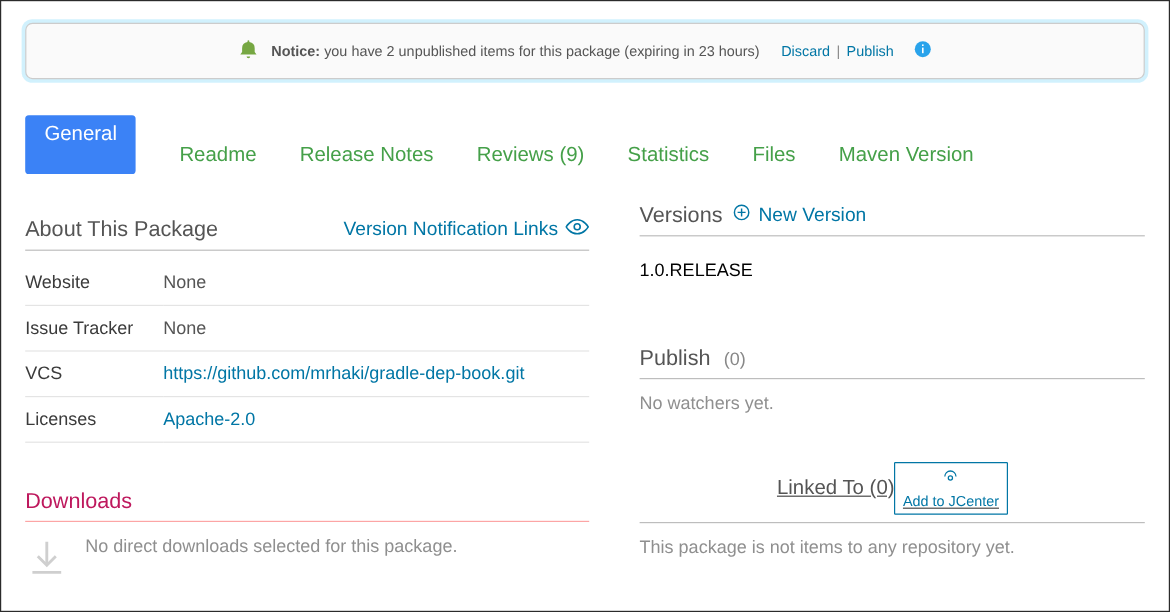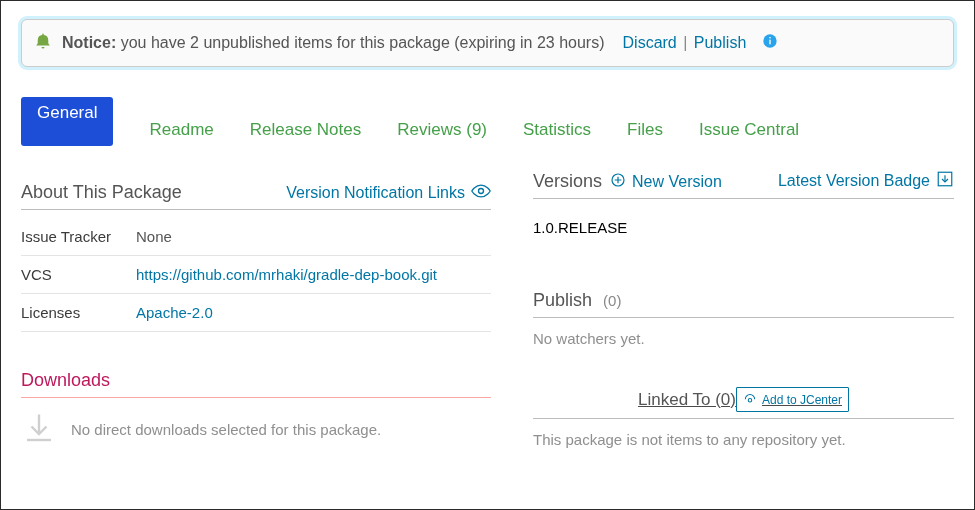--- a/index.html
+++ b/index.html
@@ -18,40 +18,41 @@
     background: #fafafa;
     border: 1px solid #ccc;
     border-radius: 6px;
     box-shadow: 0 0 0 3px rgba(0,176,245,0.18);
     margin: 18px 20px 0 20px;
     padding: 12px 12px;
     display: flex;
     align-items: center;
     gap: 10px;
     color: #555;
-    font-size: 16px;
+    font-size: 12px;
+    justify-content: center;
   }
   .notice-bell { color: #76a742; }
   .notice a { color: #0176a5; text-decoration: none; }
   .notice .sep { color: #888; margin: 0 2px; }
   .info-icon {
     color: #29a3eb;
     margin-left: 6px;
   }
 
   .tabs {
     display: flex;
     gap: 36px;
     margin: 36px 20px 24px 20px;
     font-size: 17px;
     color: #45a049;
   }
   .tab { cursor: pointer; color: #45a049; margin-top: 17px; }
   .tab.active {
-    background: #1d4ed8;
+    background: #3b82f6;
     color: #fff;
     border-radius: 3px;
     padding: 6px 16px;
     margin: -6px 0;
   }
 
   .cols {
     display: flex;
     padding: 0 20px;
     gap: 42px;
@@ -89,39 +90,40 @@
   #about-divider { margin-top: 12px; }
 
   .downloads-title {
     font-size: 18px;
     color: #be185d;
     border-bottom: 1px solid #fca5a5;
     padding: 6px 0;
     margin-top: 32px;
     margin-bottom: 12px;
   }
-  .downloads-row { display: flex; align-items: center; gap: 14px; color: #8f8f8f; font-size: 15px; }
+  .downloads-row { display: flex; gap: 14px; color: #8f8f8f; font-size: 15px; }
 
   .watchers-block { margin-top: 48px; }
   .muted-text { color: #8f8f8f; font-size: 15px; margin-top: 12px; }
 
   .linked-block { margin-top: 34px; }
   .linked-header { display: flex; justify-content: center; align-items: center; border-bottom: 1px solid #bdbdbd; padding: 6px 0; text-decoration: underline; }
   .linked-title { font-size: 17px; color: #555; }
   .add-btn {
     border: 1px solid #0176a5;
     color: #0176a5;
     background: #fff;
     font-size: 12px;
     padding: 3px 6px;
     display: inline-flex;
     align-items: center;
     gap: 5px;
     cursor: pointer;
     border-radius: 1px;
+    flex-direction: column;
   }
 
   .version-link { color: #000000; font-size: 15px; margin-top: 12px; display: inline-block; cursor:pointer; }
 </style>
 </head>
 <body>
 
 <div class="notice">
   <span class="notice-bell">
     <svg width="18" height="18" viewBox="0 0 24 24" fill="currentColor">
@@ -143,41 +145,45 @@
   </span>
 </div>
 
 <div class="tabs">
   <span class="tab active">General</span>
   <span class="tab">Readme</span>
   <span class="tab">Release Notes</span>
   <span class="tab">Reviews (9)</span>
   <span class="tab">Statistics</span>
   <span class="tab">Files</span>
-  <span class="tab">Issue Central</span>
+  <span class="tab">Maven Version</span>
 </div>
 
 <div class="cols">
 
   <div class="left">
     <div class="section-header" id="about-divider">
       <span>About This Package</span>
       <span class="right-link">
         <span>Version Notification Links</span>
         <span>
           <svg width="20" height="14" viewBox="0 0 24 16" fill="none" stroke="#0176a5" stroke-width="1.6">
               <path d="M1 8s4-7 11-7 11 7 11 7-4 7-11 7S1 8 1 8Z"></path>
               <circle cx="12" cy="8" r="3"></circle>
             </svg>
         </span>
       </span>
     </div>
 
     <table class="meta">
       <tbody>
+          <tr>
+            <td class="k">Website</td>
+            <td class="v">None</td>
+          </tr>
       <tr>
             <td class="k">Issue Tracker</td>
             <td class="v">None</td>
           </tr>
       <tr>
             <td class="k">VCS</td>
             <td class="v"><a href="#" class="link">https://github.com/mrhaki/gradle-dep-book.git</a></td>
           </tr>
       <tr>
             <td class="k">Licenses</td>
@@ -206,30 +212,20 @@
         <span class="right-link">
           <span>
             <svg width="16" height="16" viewBox="0 0 24 24" fill="none" stroke="#0176a5" stroke-width="1.8">
                 <circle cx="12" cy="12" r="9"></circle>
                 <path d="M12 7v10M7 12h10"></path>
               </svg>
           </span>
           <span>New Version</span>
         </span>
       </span>
-      <span class="right-link">
-        <span>Latest Version Badge</span>
-        <span>
-          <svg width="18" height="18" viewBox="0 0 24 24" fill="none" stroke="#0176a5" stroke-width="1.6">
-              <rect x="3" y="3" width="18" height="18"></rect>
-              <path d="M12 7v8"></path>
-              <path d="m8 12 4 4 4-4"></path>
-            </svg>
-        </span>
-      </span>
     </div>
     <a class="version-link">1.0.RELEASE</a>
 
     <div class="watchers-block">
       <div class="section-header">
         <span>
           <span>Publish</span>
           <span class="count">(0)</span>
         </span>
       </div>

